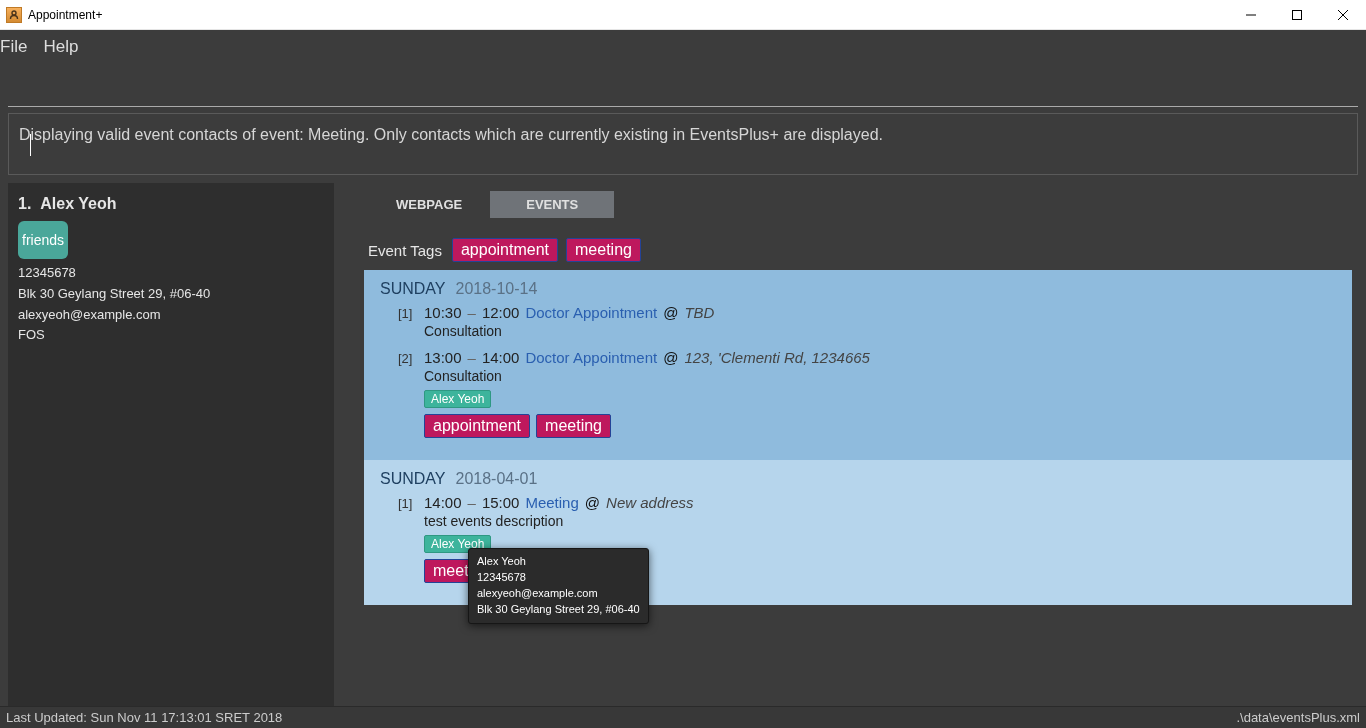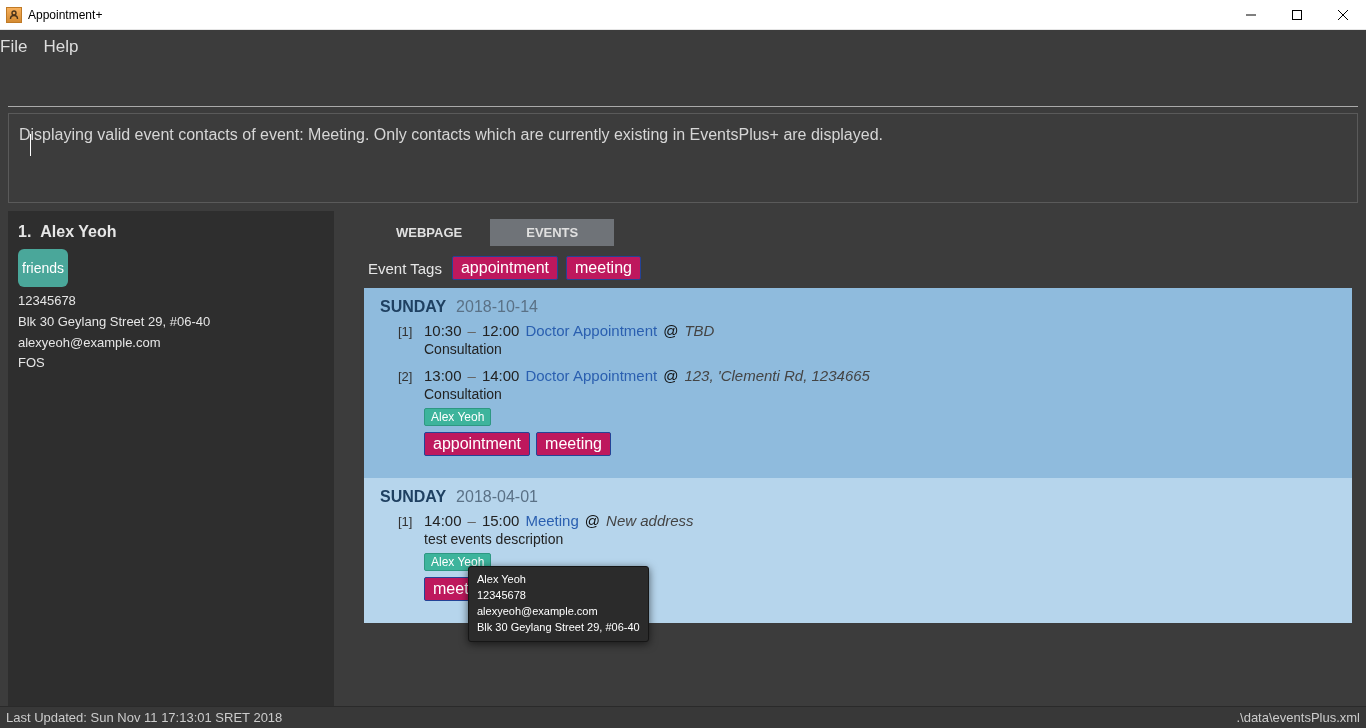--- a/index.html
+++ b/index.html
@@ -10,41 +10,41 @@
 .titlebar .title { font-size: 12px; color: #000; }
 .winbtns { margin-left: auto; display: flex; }
 .winbtn { width: 46px; height: 30px; display: flex; align-items: center; justify-content: center; }
 .winbtn svg { width: 10px; height: 10px; stroke: #000; stroke-width: 1; fill: none; }
 .app { height: 698px; background: #3c3c3c; display: flex; flex-direction: column; color: #e6e6e6; }
 .menubar { height: 33px; background: #3c3c3c; display: flex; align-items: center; padding-left: 0; gap: 16px; font-size: 17px; font-weight: 300; color: #ddd; }
 .menubar span { cursor: default; }
 .content { flex: 1; display: flex; flex-direction: column; padding: 6px 8px 0 8px; gap: 6px; }
 .cmdwrap { }
 .cmdinput { width: 100%; height: 38px; border: none; border-bottom: 1px solid #aaa; background: transparent; color: #fff; font-size: 16px; padding: 4px 4px; outline: none; font-family: inherit; }
-.msgbox { border: 1px solid #5a5a5a; height: 90px; padding: 12px 10px; font-size: 16px; color: #d6d6d6; font-weight: 300; }
+.msgbox { border: 1px solid #5a5a5a; height: 62px; padding: 12px 10px; font-size: 16px; color: #d6d6d6; font-weight: 300; }
 .split { flex: 1; display: flex; gap: 24px; min-height: 0; margin-top: 2px; }
 .left { width: 326px; background: #2e2e2e; padding: 8px 10px; color: #e6e6e6; }
 .contact { font-size: 13px; line-height: 1.6; }
 .contact .nameline { font-size: 16px; font-weight: 600; margin-bottom: 4px; }
 .tag-friends { display: inline-block; background: #4aa79a; color: #fff; font-size: 14px; padding: 8px 4px; border-radius: 6px; margin-bottom: 4px; }
 .right { flex: 1; background: #3c3c3c; padding: 8px 6px 0 6px; display: flex; flex-direction: column; }
-.tabs { display: flex; gap: 0; margin-bottom: 6px; margin-left: 4px; }
+.tabs { display: flex; gap: 0; margin-bottom: 16px; margin-left: 4px; }
 .tab { padding: 6px 28px; font-size: 13px; color: #e0e0e0; background: #3c3c3c; font-weight: 600; }
 .tab.active { background: #6f7378; }
 .tabs .tab:nth-child(2) { padding-left: 36px; padding-right: 36px; }
 .etags { display: flex; align-items: center; gap: 8px; font-size: 15px; margin: 4px 0 8px 4px; }
 .etags .label { color: #e6e6e6; margin-right: 2px; }
 .bluetag { background: #be185d; border: 1px solid #244397; color: #fff; font-size: 16px; padding: 2px 8px; border-radius: 2px; }
 .greentag { background: #3db49c; border: 1px solid #2e9882; color: #fff; font-size: 12px; padding: 1px 6px; border-radius: 2px; }
 .evlist { flex: 1; display: flex; flex-direction: column; }
 .dayblock { padding: 10px 16px 12px 16px; }
 .dayblock.d1 { background: #8fbbdd; }
 .dayblock.d2 { background: #b6d5ec; }
 .dayhdr { display: flex; gap: 10px; font-size: 16px; margin-bottom: 6px; }
-.dayhdr .dow { font-weight: 700; color: #1f4061; }
+.dayhdr .dow { font-weight: 400; color: #1f4061; }
 .dayhdr .date { color: #5a7186; }
 .evrow { margin: 6px 0 10px 18px; font-size: 15px; color: #222; }
 .evline1 { display: flex; flex-wrap: wrap; align-items: baseline; gap: 6px; }
 .evidx { width: 20px; color: #333; font-size: 13px; }
 .evtime { color: #222; }
 .evdash { color: #666; }
 .evtitle { color: #2a5fb0; font-weight: 500; }
 .evat { color: #111; }
 .evloc { color: #444; font-style: italic; }
 .evdesc { margin-left: 26px; color: #222; font-size: 14px; margin-top: 2px; }

